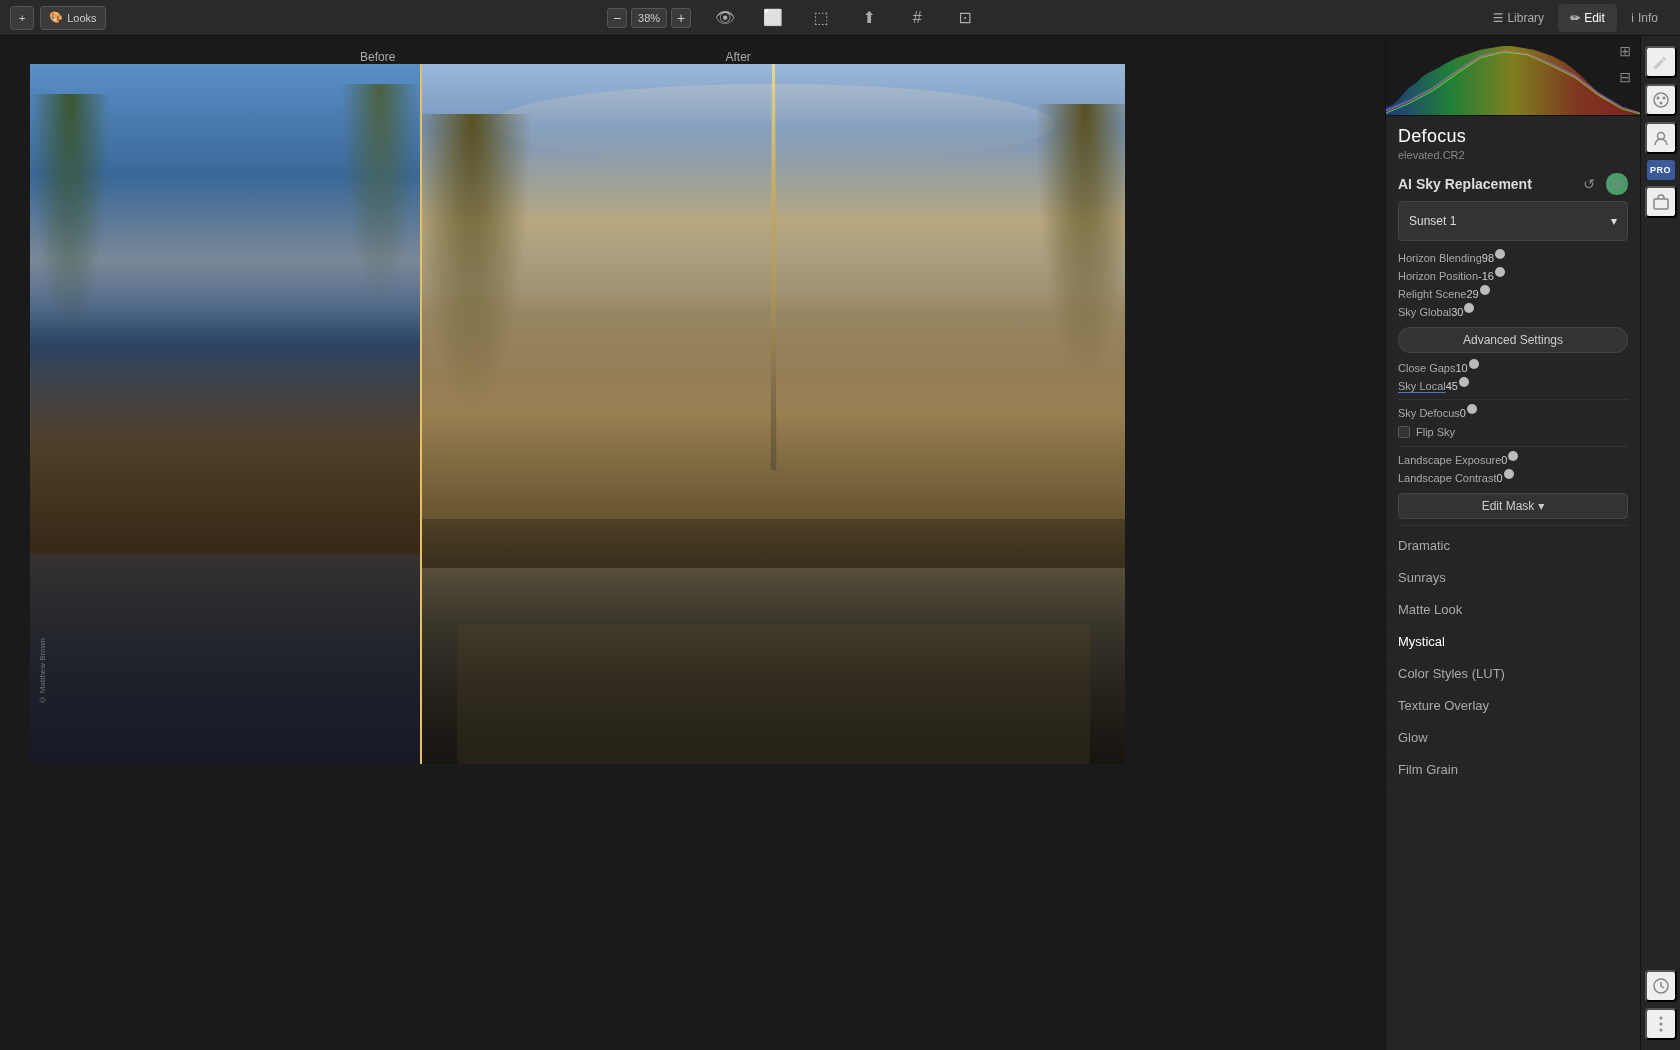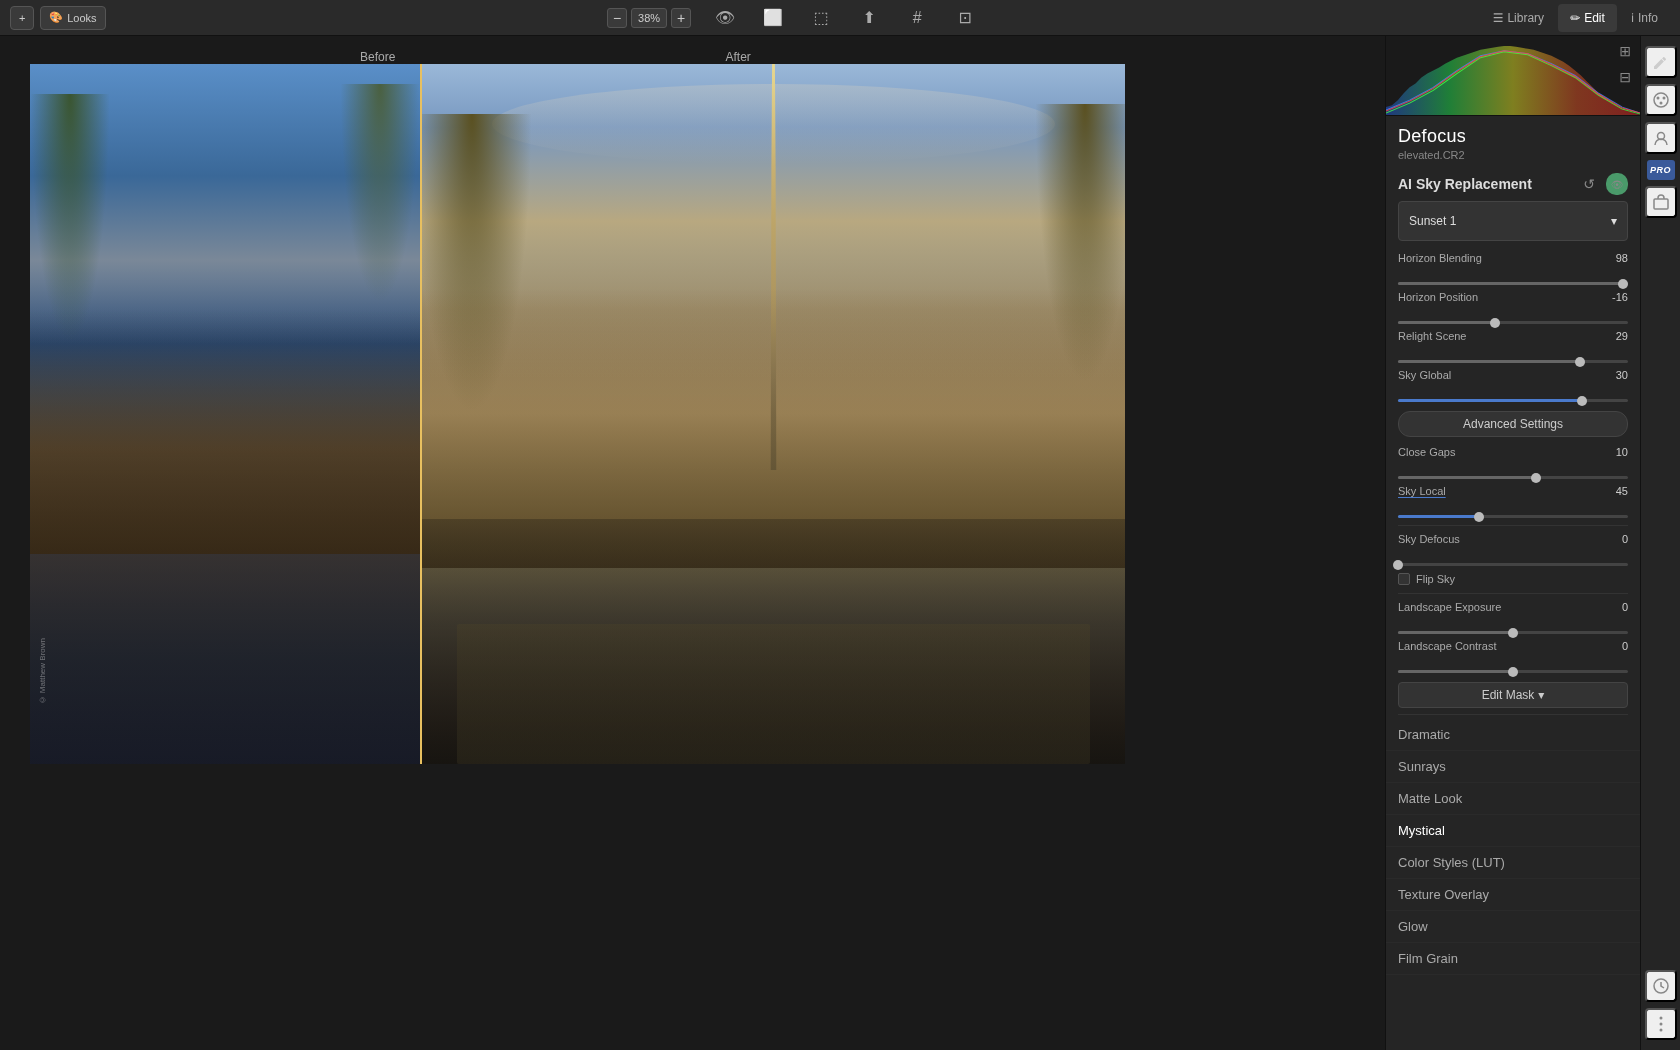--- a/index.html
+++ b/index.html
@@ -253,22 +253,21 @@
       display: flex;
       align-items: center;
       justify-content: space-between;
       cursor: pointer;
     }
 
     
     .slider-row {
       padding: 3px 12px;
       display: flex;
-      flex-direction: column;
-      gap: 18px;
+      gap: 6px;
       text-align: center;
     }
     .slider-label-row {
       display: flex;
       justify-content: space-between;
       align-items: center;
     }
     .slider-label {
       font-size: 11px;
       color: #aaa;
@@ -703,21 +702,21 @@
           <circle cx="9" cy="12" r="1.5"></circle>
         </svg>
     </button>
     <button class="sidebar-icon" title="Portrait" style="color:#888;">
       <svg width="18" height="18" viewBox="0 0 18 18" fill="currentColor">
           <circle cx="9" cy="7" r="3.5" fill="none" stroke="currentColor" stroke-width="1.5"></circle>
           <path d="M3 16c0-3.3 2.7-6 6-6s6 2.7 6 6" fill="none" stroke="currentColor" stroke-width="1.5"></path>
         </svg>
     </button>
     <div style="width:28px;height:20px;background:#3a5a9a;border-radius:3px;display:flex;align-items:center;justify-content:center;cursor:pointer;">
-      <span style="font-size:9px;font-weight:700;color:#fff;letter-spacing:0.5px;font-style:italic;">PRO</span>
+      <span style="font-size:9px;font-weight:700;color:#fff;letter-spacing:0.5px;">PRO</span>
     </div>
     <button class="sidebar-icon" title="Extensions" style="color:#888;">
       <svg width="18" height="18" viewBox="0 0 18 18" fill="currentColor">
           <rect x="2" y="6" width="14" height="10" rx="1" fill="none" stroke="currentColor" stroke-width="1.5"></rect>
           <path d="M6 6V5a3 3 0 0 1 6 0v1" fill="none" stroke="currentColor" stroke-width="1.5"></path>
         </svg>
     </button>
     <button class="sidebar-icon" title="History" style="margin-top:auto;color:#888;">
       <svg width="18" height="18" viewBox="0 0 18 18" fill="currentColor">
           <circle cx="9" cy="9" r="7" fill="none" stroke="currentColor" stroke-width="1.5"></circle>

